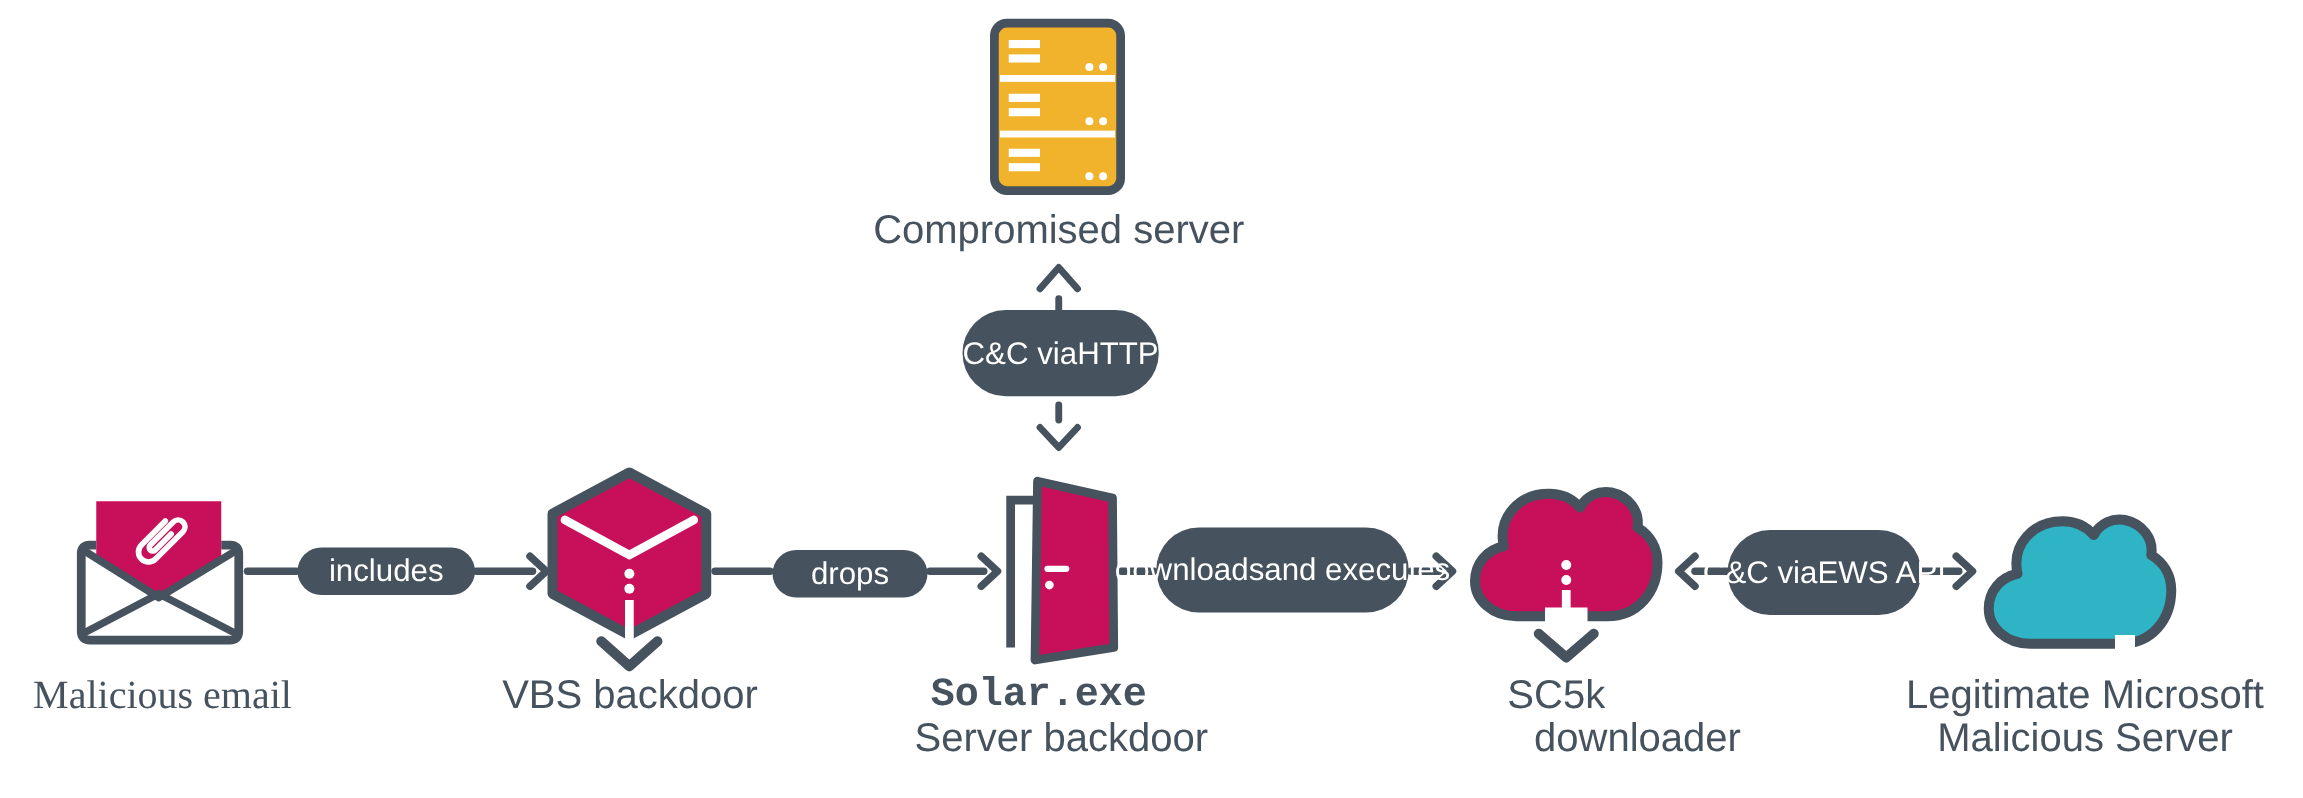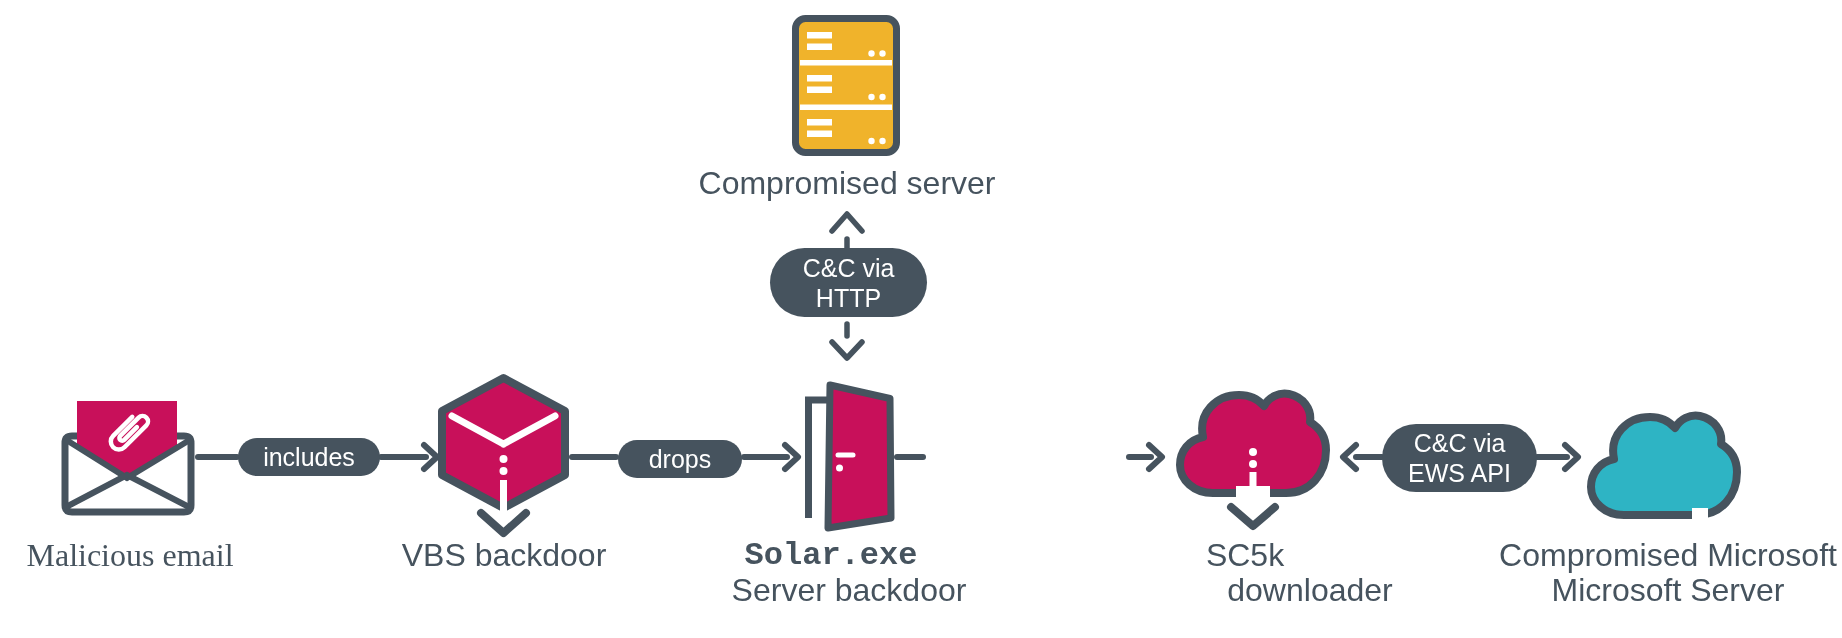--- a/index.html
+++ b/index.html
@@ -11,21 +11,21 @@
     position:relative; width:1842px; height:638px; overflow:hidden;
     background:var(--background);
     font-family:"Liberation Sans", sans-serif;
   }
   .stage svg{position:absolute; display:block;}
   .connector-layer{left:0;top:0;}
   .connector-layer path{stroke:var(--slate); stroke-width:6; fill:none; stroke-linecap:round; stroke-linejoin:round;}
   .connector-layer path.thin{stroke-width:5.5;}
   .pill{
     position:absolute; background:var(--slate); color:var(--pill_text);
-    display:flex; flex-direction:column; align-items:center; justify-content:center;
+    display:flex; flex-direction:row; align-items:center; justify-content:center;
     font-size:25px; font-weight:500; line-height:30px; text-align:center;
     border-radius:40px; white-space:nowrap;
   }
   .node-label{
     position:absolute; transform:translateX(-50%); color:var(--slate);
     font-size:32px; line-height:35px; white-space:nowrap; text-align:center;
   }
   .bold{font-weight:700;}
   .fill-magenta{fill:var(--magenta);} .fill-amber{fill:var(--amber);}
   .fill-teal{fill:var(--teal);} .fill-white{fill:#fff;} .no-fill{fill:none;}
@@ -130,20 +130,24 @@
 
   <svg style="left:795px;top:375px;" width="112" height="165" viewBox="0 0 112 165">
     <path class="no-fill stroke-slate" stroke-width="7" d="M33,25 H13.5 V143"></path>
     <polygon class="fill-magenta stroke-slate" stroke-width="7" stroke-linejoin="round" points="35,10 95,23.5 96,143 33,153"></polygon>
     <path class="no-fill stroke-white" stroke-width="5" stroke-linecap="round" d="M43,80 H58"></path>
     <circle class="fill-white" cx="44.5" cy="93" r="3.5"></circle>
   </svg>
   <div class="node-label bold" style="left:831px;top:538px;font-family:Liberation Mono, monospace;">Solar.exe</div>
   <div class="node-label" style="left:849px;top:573px;">Server backdoor</div>
 
+  <div class="pill" style="left:925px;top:422px;width:202px;height:68px;">
+    <div>downloads</div>
+    <div>and executes</div>
+  </div>
 
   <svg style="left:1164px;top:375px;" width="182" height="160" viewBox="0 0 182 160">
     <g transform="translate(5,8)">
       <path class="fill-magenta stroke-slate" stroke-width="8" stroke-linejoin="round" d="M44,110 C25,110 11,97 11,82 C11,68 20,57 34,54 C29,30 47,12 70,12 C80,12 89,16 95,23 C100,14 110,9 120,11 C134,14 143,26 141,39 C151,45 157,55 157,67 C157,91 141,110 117,110 Z"></path>
     </g>
     <rect class="fill-white" x="72" y="111" width="34" height="13"></rect>
     <circle class="fill-white" cx="89" cy="77" r="4"></circle>
     <circle class="fill-white" cx="89" cy="89" r="4"></circle>
     <path class="no-fill stroke-white" stroke-width="7" d="M89,97 V129"></path>
     <path class="no-fill stroke-slate" stroke-width="8" stroke-linecap="round" stroke-linejoin="round" d="M67,132 L89,151 L111,132"></path>
@@ -155,16 +159,16 @@
     <div>C&amp;C via</div>
     <div>EWS API</div>
   </div>
 
   <svg style="left:1578px;top:395px;" width="175" height="130" viewBox="0 0 175 130">
     <g transform="translate(2,10)">
       <path class="fill-teal stroke-slate" stroke-width="8" stroke-linejoin="round" d="M44,110 C25,110 11,97 11,82 C11,68 20,57 34,54 C29,30 47,12 70,12 C80,12 89,16 95,23 C100,14 110,9 120,11 C134,14 143,26 141,39 C151,45 157,55 157,67 C157,91 141,110 117,110 Z"></path>
     </g>
     <rect class="fill-white" x="114" y="113" width="16" height="14"></rect>
   </svg>
-  <div class="node-label" style="left:1668px;top:538px;">Compromised Microsoft</div>
-  <div class="node-label" style="left:1668px;top:573px;">Microsoft Server</div>
+  <div class="node-label" style="left:1668px;top:538px;">Legitimate Microsoft</div>
+  <div class="node-label" style="left:1668px;top:573px;">Malicious Server</div>
 
 </div>
 
 </body></html>

